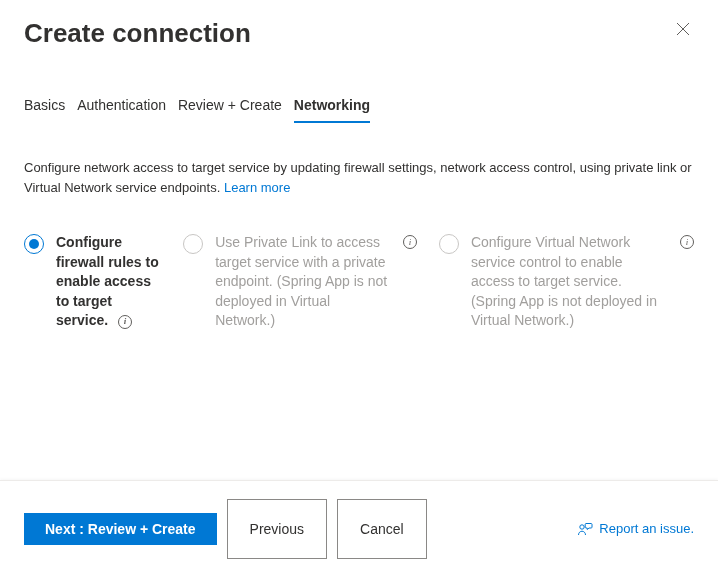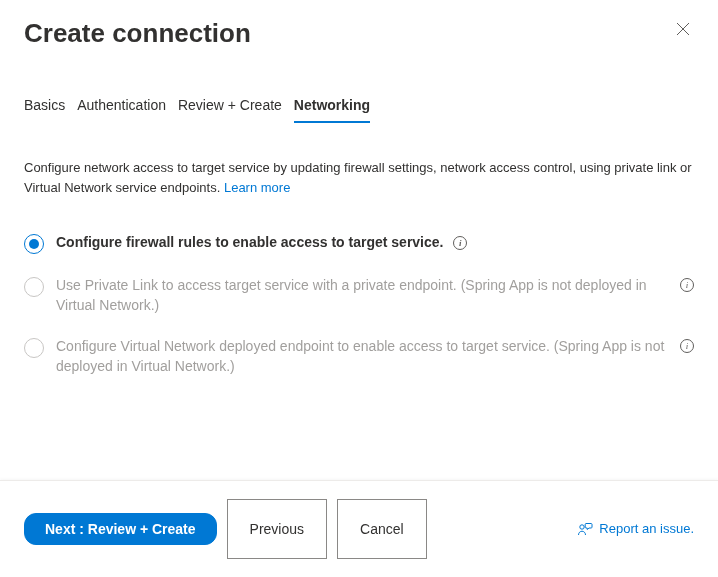--- a/index.html
+++ b/index.html
@@ -62,21 +62,21 @@
       line-height: 1.5;
     }
     .learn-more {
       color: #0078d4;
       text-decoration: none;
       cursor: pointer;
     }
     .options {
       margin-top: 36px;
       display: flex;
-      flex-direction: column;
+      flex-direction: row;
       gap: 22px;
     }
     .option {
       display: flex;
       align-items: flex-start;
       gap: 12px;
     }
     .radio {
       width: 20px;
       height: 20px;
@@ -162,21 +162,20 @@
       background: #fff;
       cursor: pointer;
       color: #323130;
     }
     .btn.primary {
       background: #0078d4;
       border-color: #0078d4;
       color: #fff;
       font-weight: 600;
       padding: 7px 20px;
-      border-radius: 12px;
     }
     .spacer { flex: 1; }
     .report-link {
       color: #0078d4;
       text-decoration: none;
       font-size: 13px;
       display: flex;
       align-items: flex-start;
       gap: 6px;
       cursor: pointer;
@@ -225,21 +224,21 @@
       <span class="radio disabled"></span>
       <div class="option-body">
         <span class="option-label disabled">Use Private Link to access target service with a private endpoint. (Spring App is not deployed in Virtual Network.)</span>
         <span class="info-icon">i</span>
       </div>
     </div>
 
     <div class="option">
       <span class="radio disabled"></span>
       <div class="option-body">
-        <span class="option-label disabled">Configure Virtual Network deployed endpoint to enable access to target service. (Spring App is not deployed in Virtual Network.)</span>
+        <span class="option-label disabled">Configure Virtual Network service control to enable access to target service. (Spring App is not deployed in Virtual Network.)</span>
         <span class="info-icon">i</span>
       </div>
     </div>
 
   </div>
 </div>
 
 <div class="footer">
   <button class="btn primary">Next : Review + Create</button>
   <button class="btn">Previous</button>

